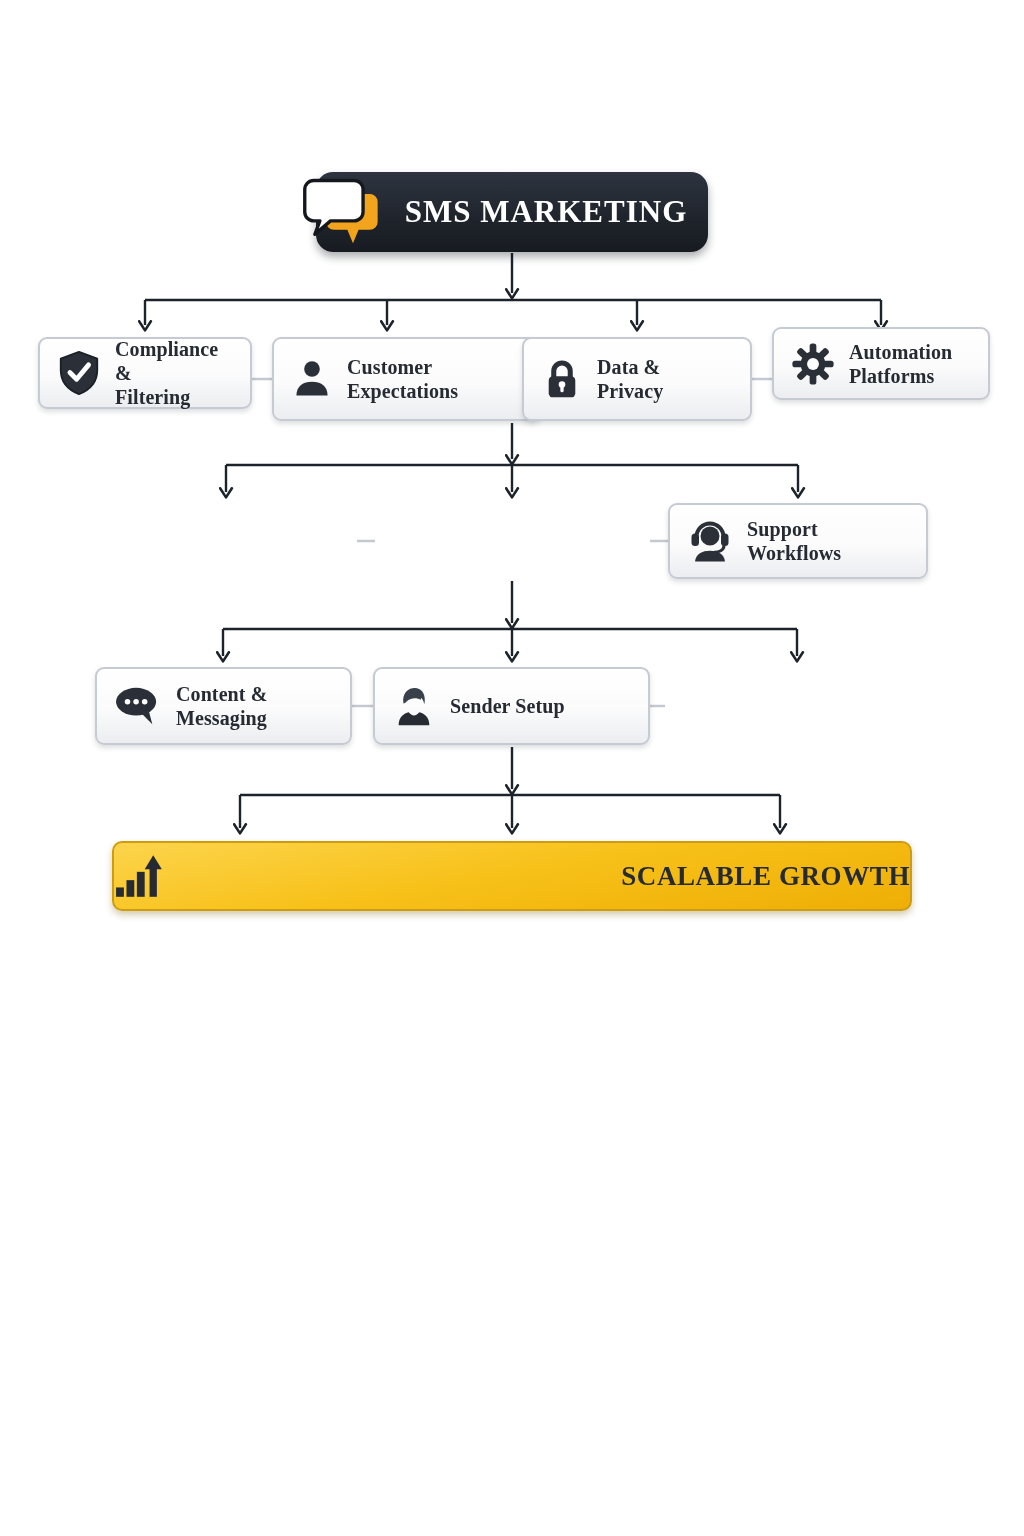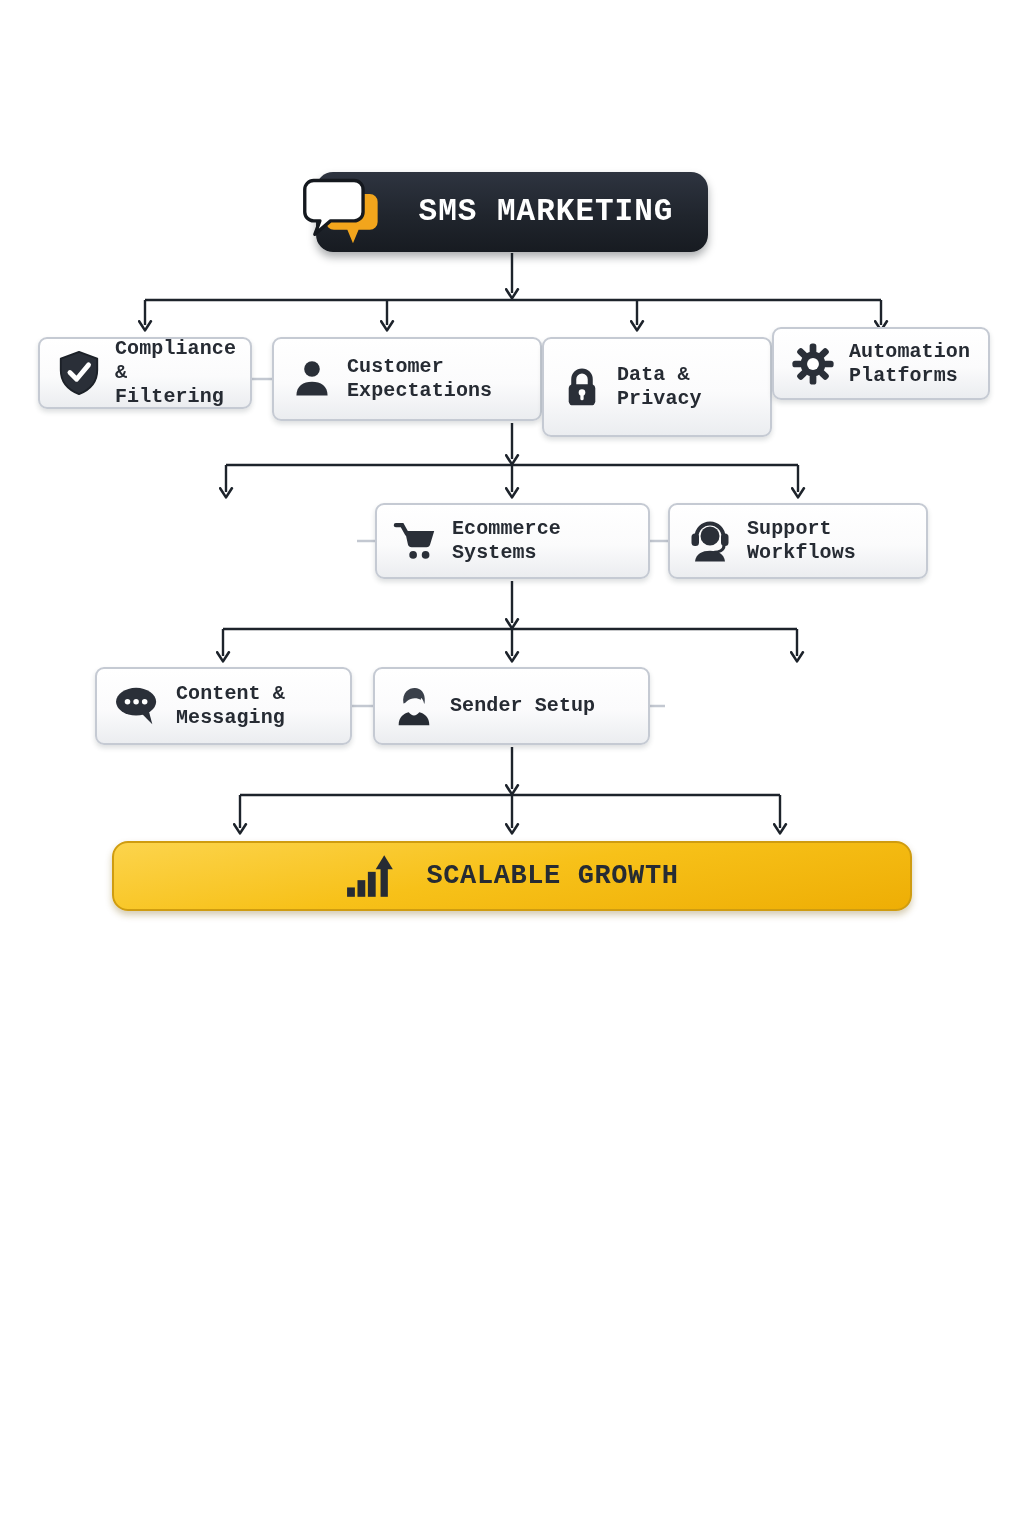--- a/index.html
+++ b/index.html
@@ -1,38 +1,38 @@
 <!DOCTYPE html>
 <html><head>
 <meta charset="utf-8">
 <style>
   html,body{margin:0;padding:0;background:#ffffff;}
   .canvas{position:relative;width:1024px;height:1536px;background:#ffffff;overflow:hidden;
-          font-family:Liberation Mono, monospace;}
+          font-family:Liberation Serif, serif;}
   .connectors{position:absolute;left:0;top:0;}
   .node{position:absolute;display:flex;align-items:center;gap:13px;box-sizing:border-box;
         background:linear-gradient(180deg,#ffffff 0%,#fbfbfc 55%,#ebedf0 100%);
         border:2px solid #c5cad3;border-radius:9px;
         box-shadow:0 3px 5px rgba(45,53,65,0.16);
         padding:0 12px 0 16px;}
   .label{font-weight:bold;color:#262b33;font-size:20px;line-height:1.2;
          white-space:pre-line;letter-spacing:0.1px;}
   .icon{flex:0 0 auto;display:flex;align-items:center;}
   
   .root{left:316px;top:172px;width:392px;height:80px;
         background:linear-gradient(180deg,#2e3440 0%,#20252d 55%,#171b21 100%);
         border:none;border-radius:17px;justify-content:center;
         box-shadow:0 5px 9px rgba(18,23,30,0.35);padding:0 10px 0 78px;}
   .root .label{color:#ffffff;font-size:31px;letter-spacing:1px;white-space:nowrap;}
   .root-icon{position:absolute;left:-16px;top:4px;}
   
   .banner{position:absolute;left:112px;top:841px;width:800px;height:70px;box-sizing:border-box;
-          display:flex;align-items:center;justify-content:center;gap:29px;
+          display:flex;align-items:center;justify-content:space-between;gap:29px;
           background:linear-gradient(170deg,#fcd44c 0%,#f7c119 48%,#eeae05 100%);
-          border:2px solid #cf9c10;border-radius:16px;
+          border:2px solid #cf9c10;border-radius:10px;
           box-shadow:0 4px 7px rgba(120,92,12,0.32);}
   .banner .label{font-size:27px;letter-spacing:0.6px;color:#262b33;white-space:nowrap;}
 </style>
 </head>
 <body>
 
 <div class="canvas">
 
   <svg class="connectors" width="1024" height="1536" viewBox="0 0 1024 1536">
     <defs>
@@ -99,21 +99,21 @@
     <span class="icon">
       <svg viewBox="0 0 48 48" width="44" height="44">
         <circle cx="24" cy="13" r="8.5" fill="#2a2f38"></circle>
         <path d="M7 42 C7 31.5 14.5 27 24 27 C33.5 27 41 31.5 41 42 Z" fill="#2a2f38"></path>
       </svg>
     </span>
     <span class="label">Customer
 Expectations</span>
   </div>
 
-  <div class="node" style="left:542px;top:337px;width:230px;height:100px">
+  <div class="node" style="left:522px;top:337px;width:230px;height:84px">
     <span class="icon">
       <svg viewBox="0 0 48 48" width="44" height="44">
         <path d="M15 23 V15.5 A9 9 0 0 1 33 15.5 V23" fill="none" stroke="#2a2f38" stroke-width="5.5"></path>
         <rect x="9.5" y="21" width="29" height="23" rx="4.5" fill="#2a2f38"></rect>
         <circle cx="24" cy="30" r="3.6" fill="#ffffff"></circle>
         <rect x="22.2" y="30" width="3.6" height="8.5" rx="1.8" fill="#ffffff"></rect>
       </svg>
     </span>
     <span class="label">Data &amp;
 Privacy</span>
@@ -134,31 +134,20 @@
           <rect x="20.5" y="2.5" width="7" height="11" rx="2.8" transform="rotate(315 24 24)"></rect>
         </g>
         <circle cx="24" cy="24" r="6.2" fill="#ffffff"></circle>
       </svg>
     </span>
     <span class="label">Automation
 Platforms</span>
   </div>
 
 
-  <div class="node" style="left:375px;top:503px;width:275px;height:76px">
-    <span class="icon">
-      <svg viewBox="0 0 48 48" width="46" height="46">
-        <path d="M3 7.5 H9.5 L14.5 16.5" fill="none" stroke="#2a2f38" stroke-width="4.5" stroke-linecap="round"></path>
-        <path d="M12.5 13.5 H43 L38.8 27.5 A4 4 0 0 1 35 30.5 H19.5 A4 4 0 0 1 15.6 27.6 Z" fill="#2a2f38"></path>
-        <circle cx="21" cy="38.5" r="4" fill="#2a2f38"></circle>
-        <circle cx="34" cy="38.5" r="4" fill="#2a2f38"></circle>
-      </svg>
-    </span>
-    <span class="label">Ecommerce Systems</span>
-  </div>
 
   <div class="node" style="left:668px;top:503px;width:260px;height:76px">
     <span class="icon">
       <svg viewBox="0 0 48 48" width="48" height="48">
         <circle cx="24" cy="19" r="9.5" fill="#2a2f38"></circle>
         <path d="M10.5 20 A13.5 13.5 0 0 1 37.5 20" fill="none" stroke="#2a2f38" stroke-width="4"></path>
         <path d="M38 28.5 C38 33.5 32.5 35.2 28.5 35.2" fill="none" stroke="#2a2f38" stroke-width="3" stroke-linecap="round"></path>
         <rect x="5.5" y="16.5" width="7.5" height="12.5" rx="3.5" fill="#2a2f38"></rect>
         <rect x="35" y="16.5" width="7.5" height="12.5" rx="3.5" fill="#2a2f38"></rect>
         <path d="M9 44.5 C10 37 16 33.8 24 33.8 C32 33.8 38 37 39 44.5 Z" fill="#2a2f38"></path>

